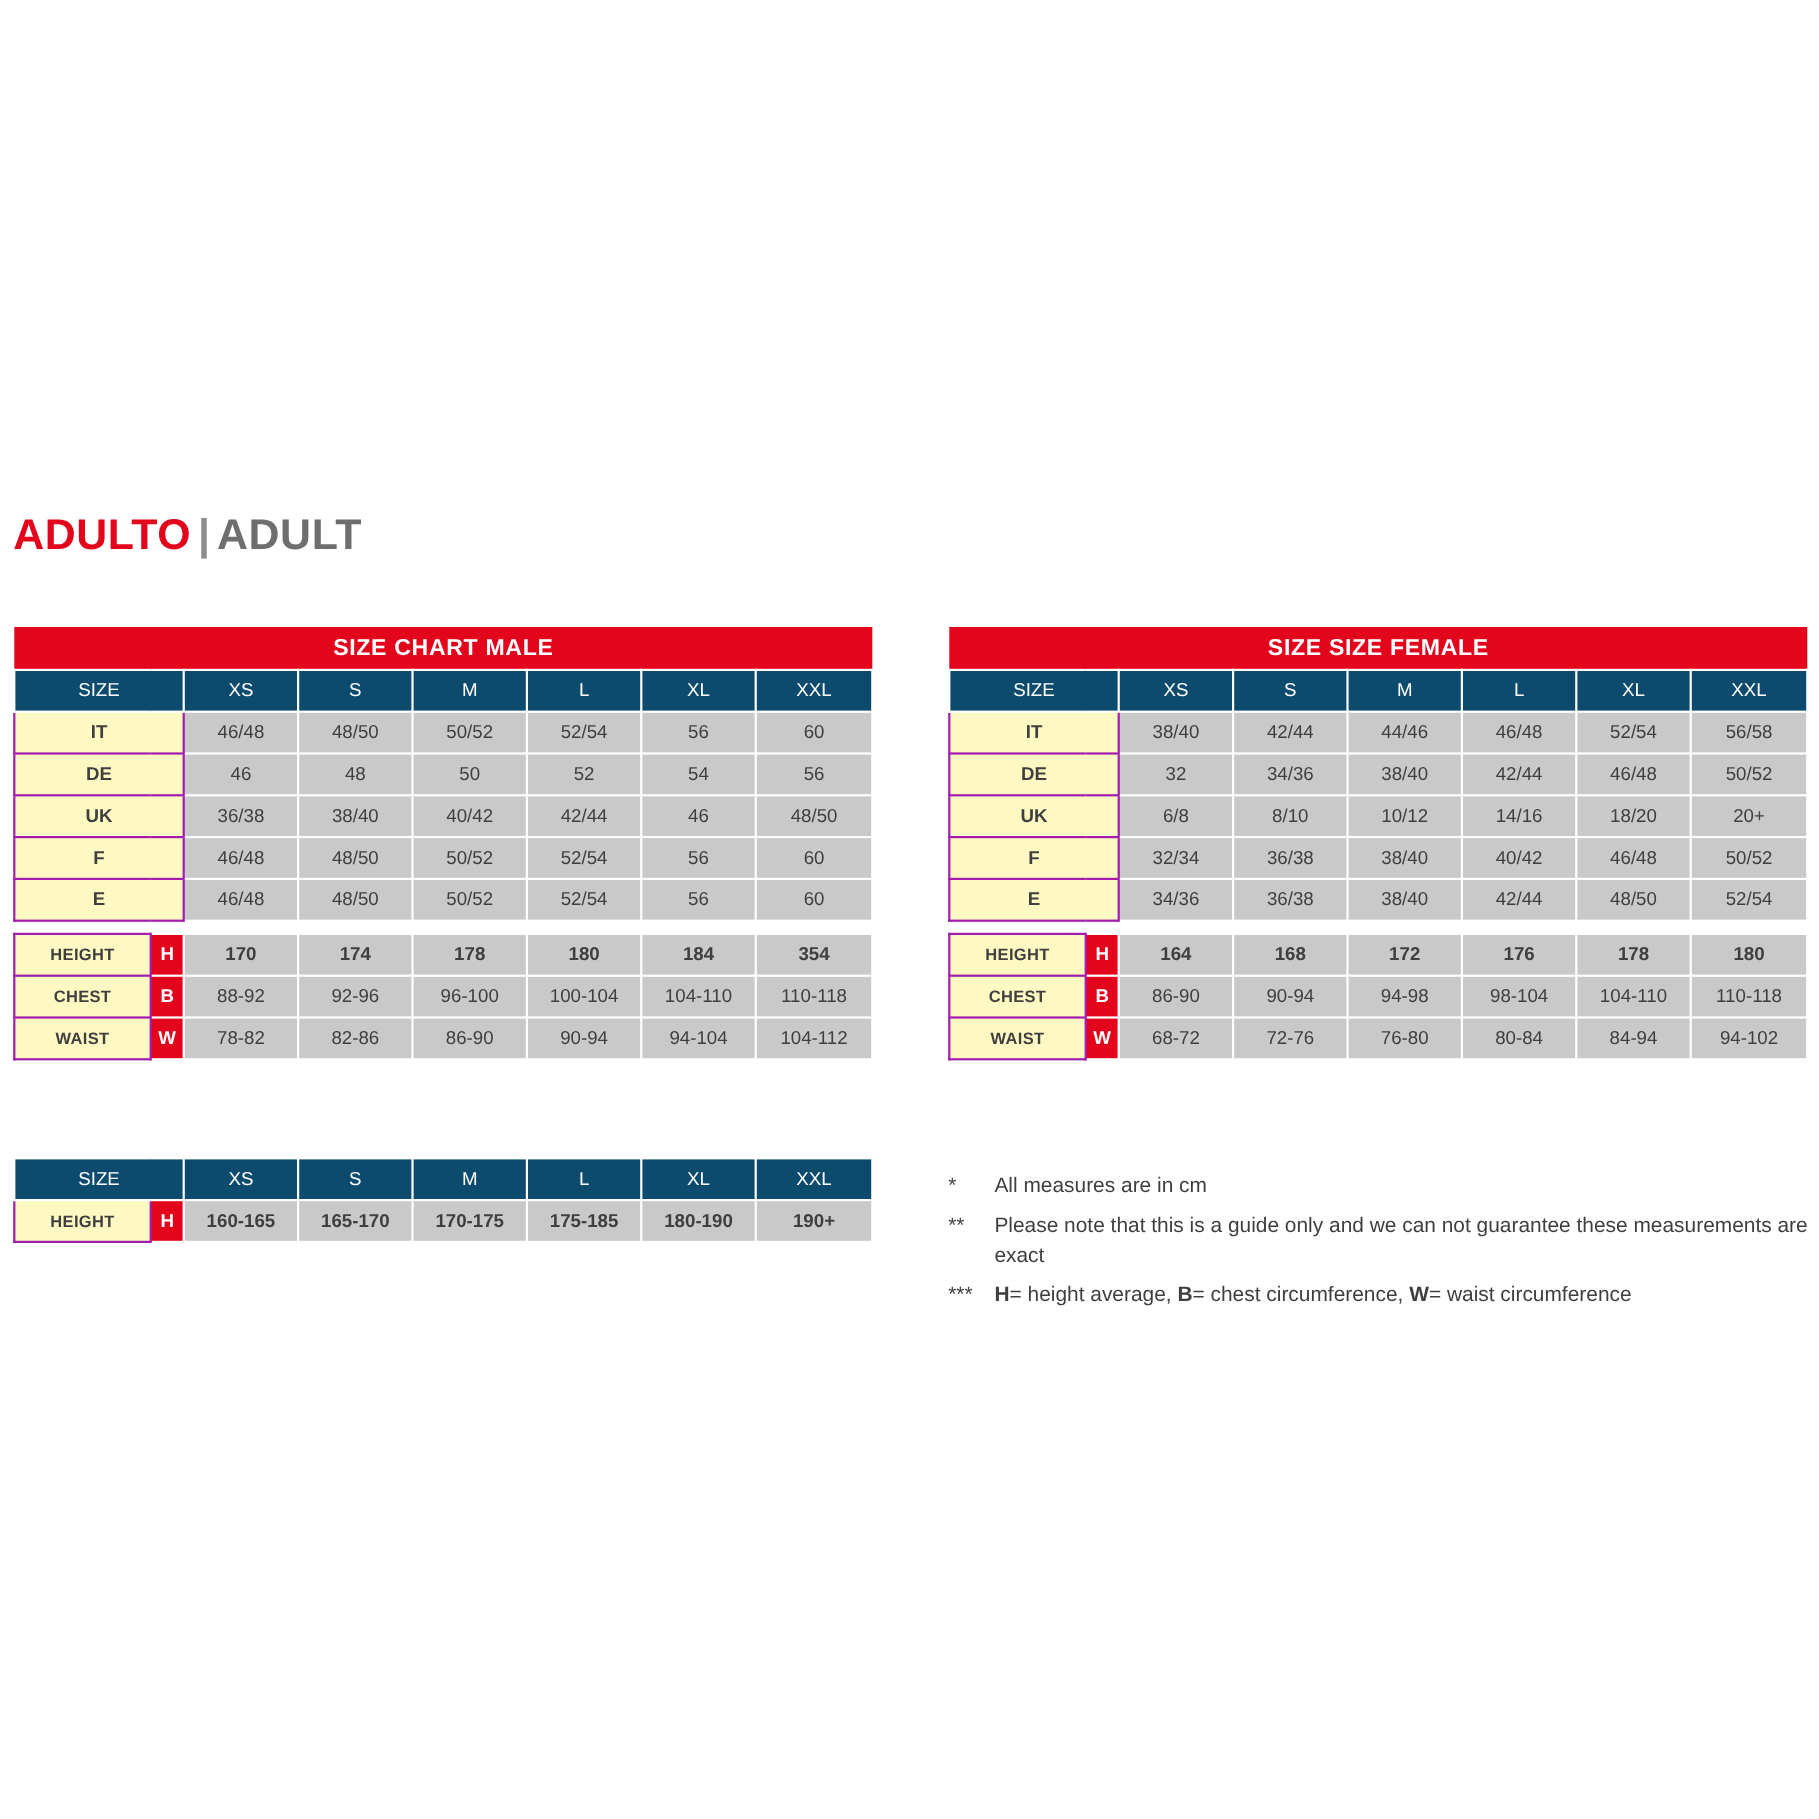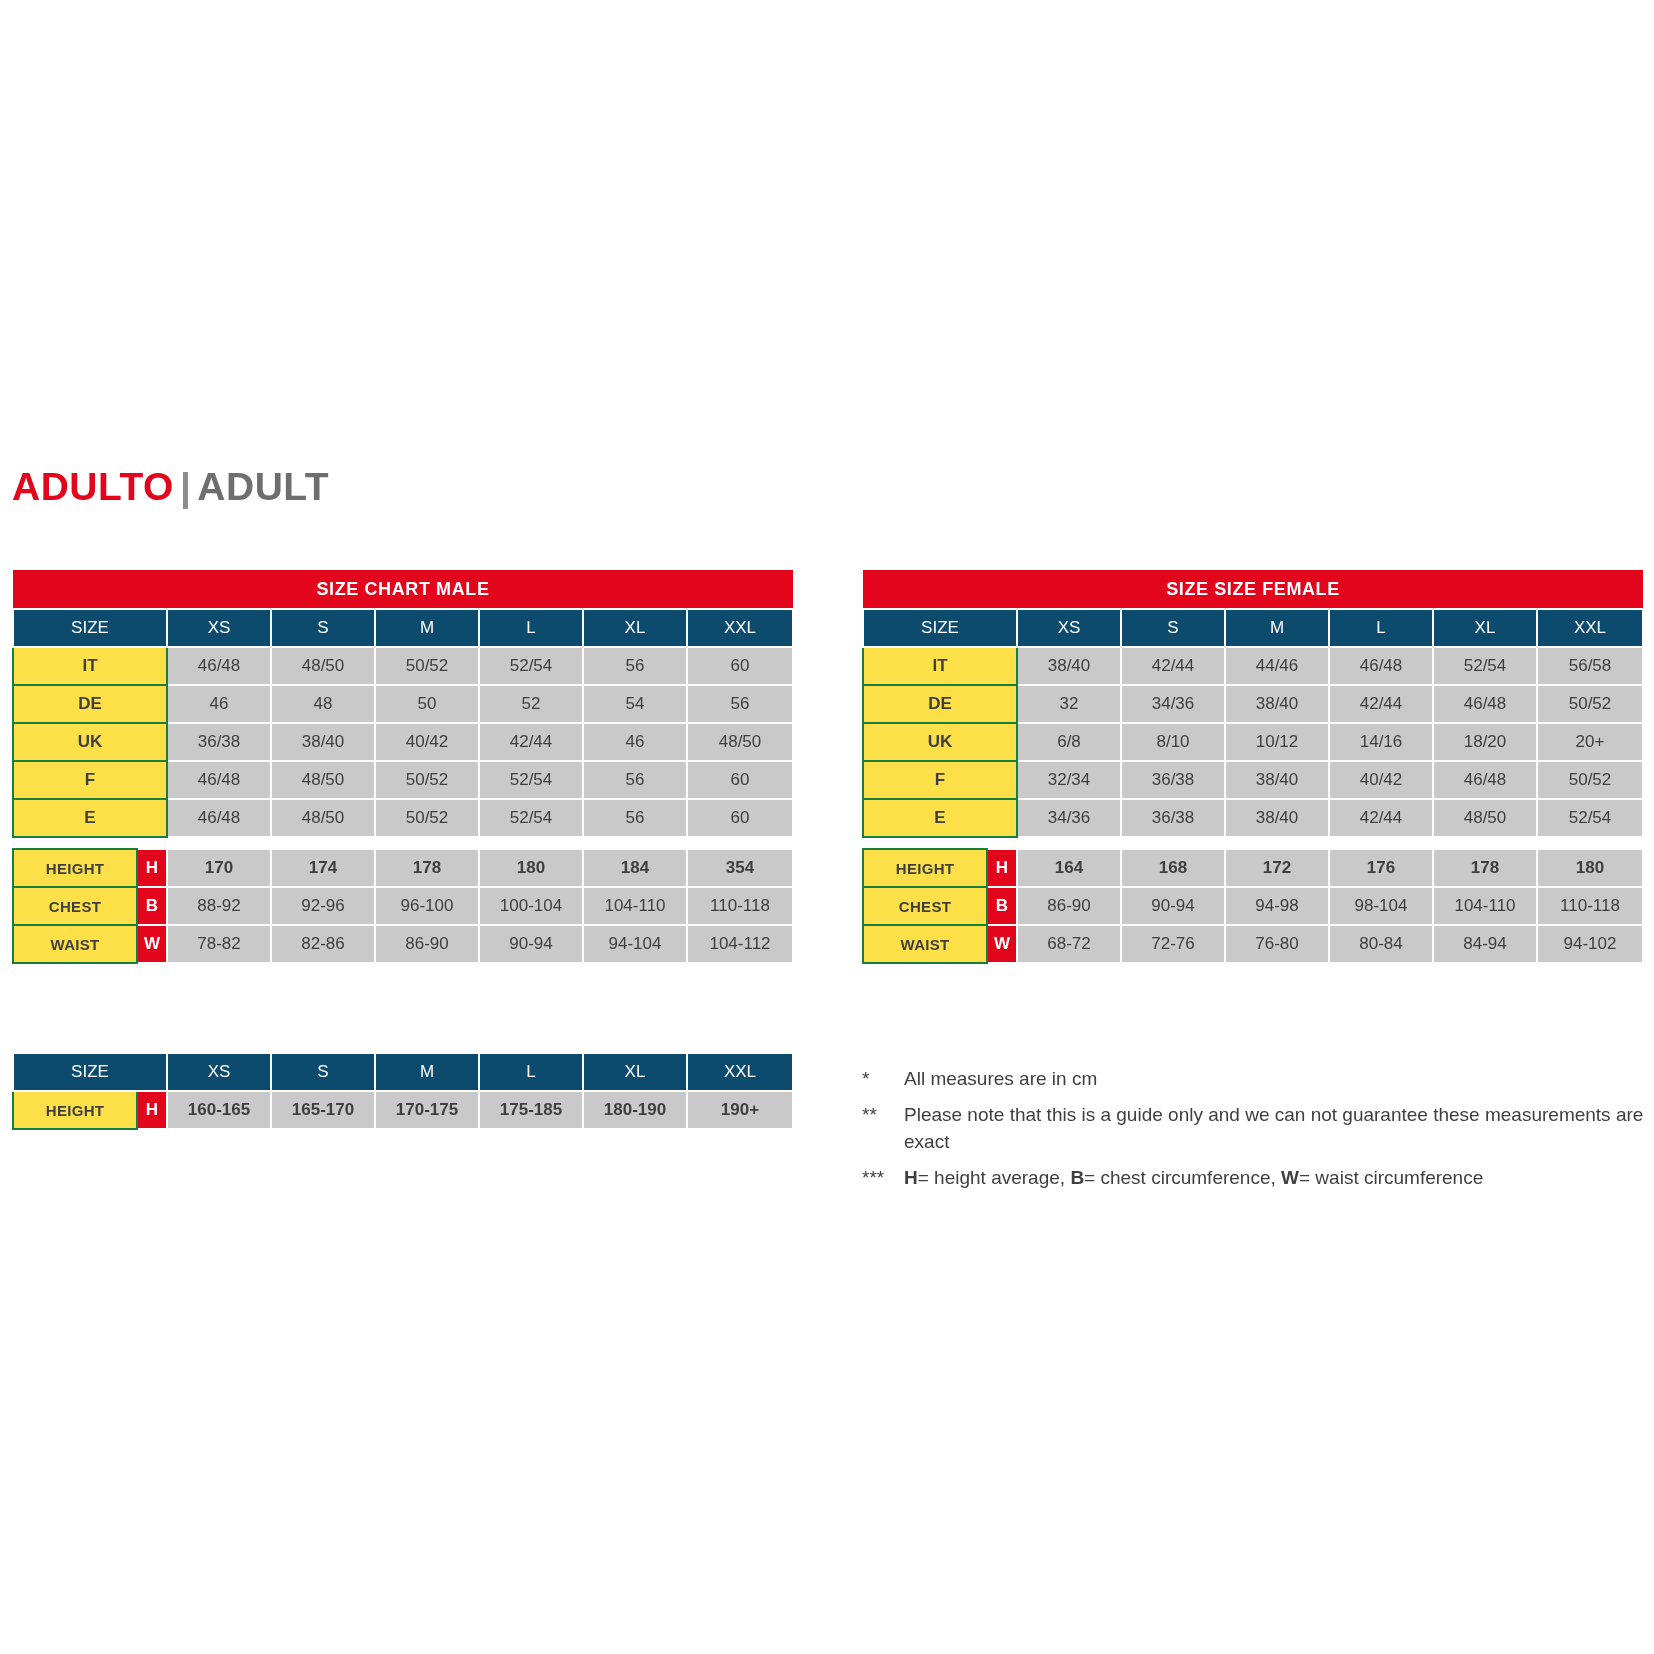--- a/index.html
+++ b/index.html
@@ -49,38 +49,38 @@
     text-align: center;
     vertical-align: middle;
     font-size: 17px;
     height: 36px;
     color: #3f3f3f;
     background: #c9c9c9;
   }
   .chart .banner {
     background: #e2051b;
     color: #ffffff;
-    font-size: 18px;
+    font-size: 21px;
     font-weight: bold;
     letter-spacing: 0.6px;
     height: 38px;
     border: none;
   }
   .chart .colhead {
     background: #0c4a6e;
     color: #ffffff;
     font-weight: normal;
     font-size: 17px;
   }
   .chart .rowlabel {
-    background: #fde047;
+    background: #fef9c3;
     color: #3f3f3f;
     font-weight: bold;
     font-size: 17px;
-    border: 2px solid #15803d;
+    border: 2px solid #a21caf;
   }
   .chart .rowlabel.small {
     font-size: 15px;
     letter-spacing: 0.3px;
     margin-top: 28px;
   }
   .chart .tag {
     background: #e2051b;
     color: #ffffff;
     font-weight: bold;

